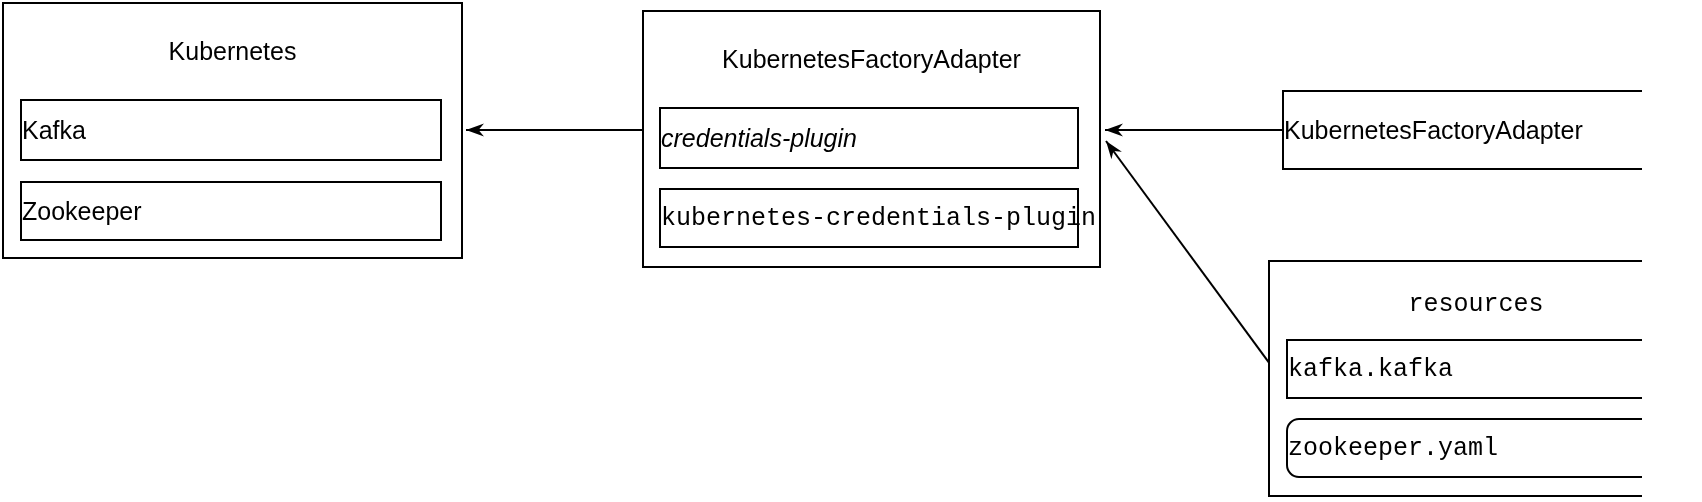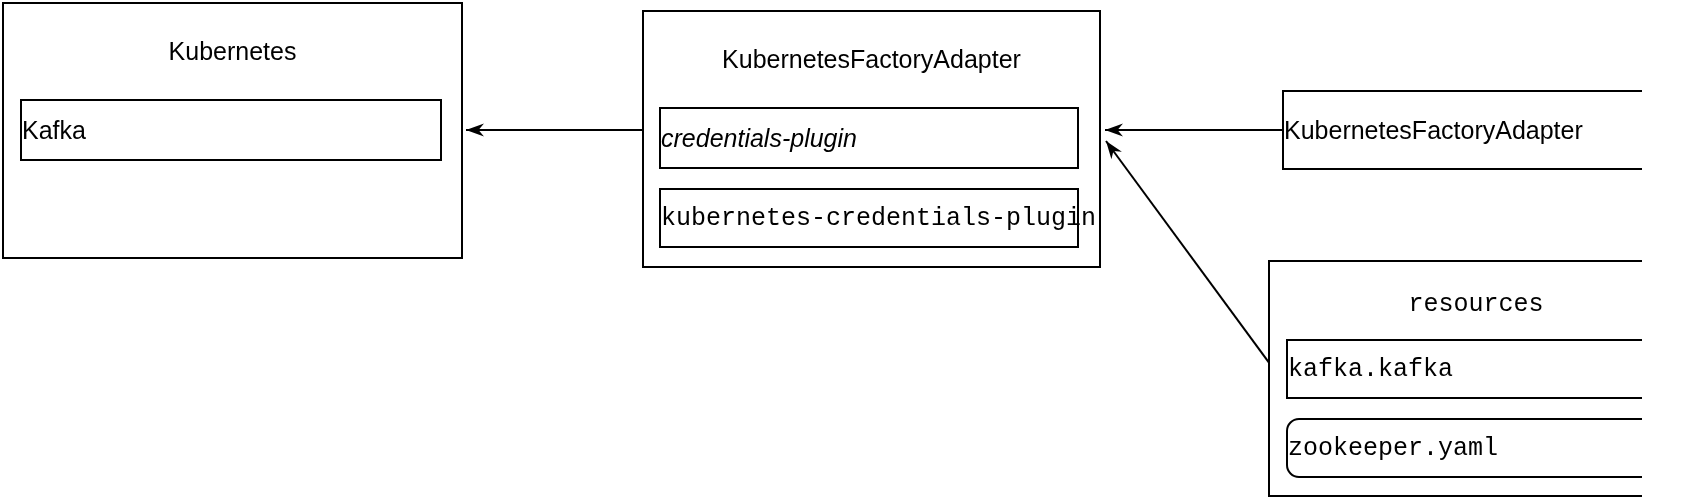--- a/index.html
+++ b/index.html
@@ -68,20 +68,23 @@
     <line class="edge-line" x1="642" y1="130" x2="466" y2="130" marker-end="url(#arrowhead)"></line>
     <line class="edge-line" x1="1282" y1="130" x2="1105" y2="130" marker-end="url(#arrowhead)"></line>
     <line class="edge-line" x1="1281" y1="379" x2="1106" y2="141" marker-end="url(#arrowhead)"></line>
   </svg>
 
   <div class="box" style="left:2px; top:2px; width:461px; height:257px;">
     <div class="box-title" style="top:32px;">Kubernetes</div>
     <div class="box leaf" style="left:16px; top:95px; width:422px; height:62px;">
       <span>Kafka</span>
     </div>
+    <div class="box leaf" style="left:16px; top:177px; width:422px; height:60px;">
+      <span>Zookeeper</span>
+    </div>
   </div>
 
   <div class="box" style="left:642px; top:2px; width:459px; height:258px;margin-top:8px;">
     <div class="box-title" style="top:32px;">KubernetesFactoryAdapter</div>
     <div class="box leaf" style="left:15px; top:95px; width:420px; height:62px;font-style:italic;">
       <span>credentials-plugin</span>
     </div>
     <div class="box leaf" style="left:15px; top:176px; width:420px; height:60px;font-family:Liberation Mono, monospace;">
       <span>kubernetes-credentials-plugin</span>
     </div>

